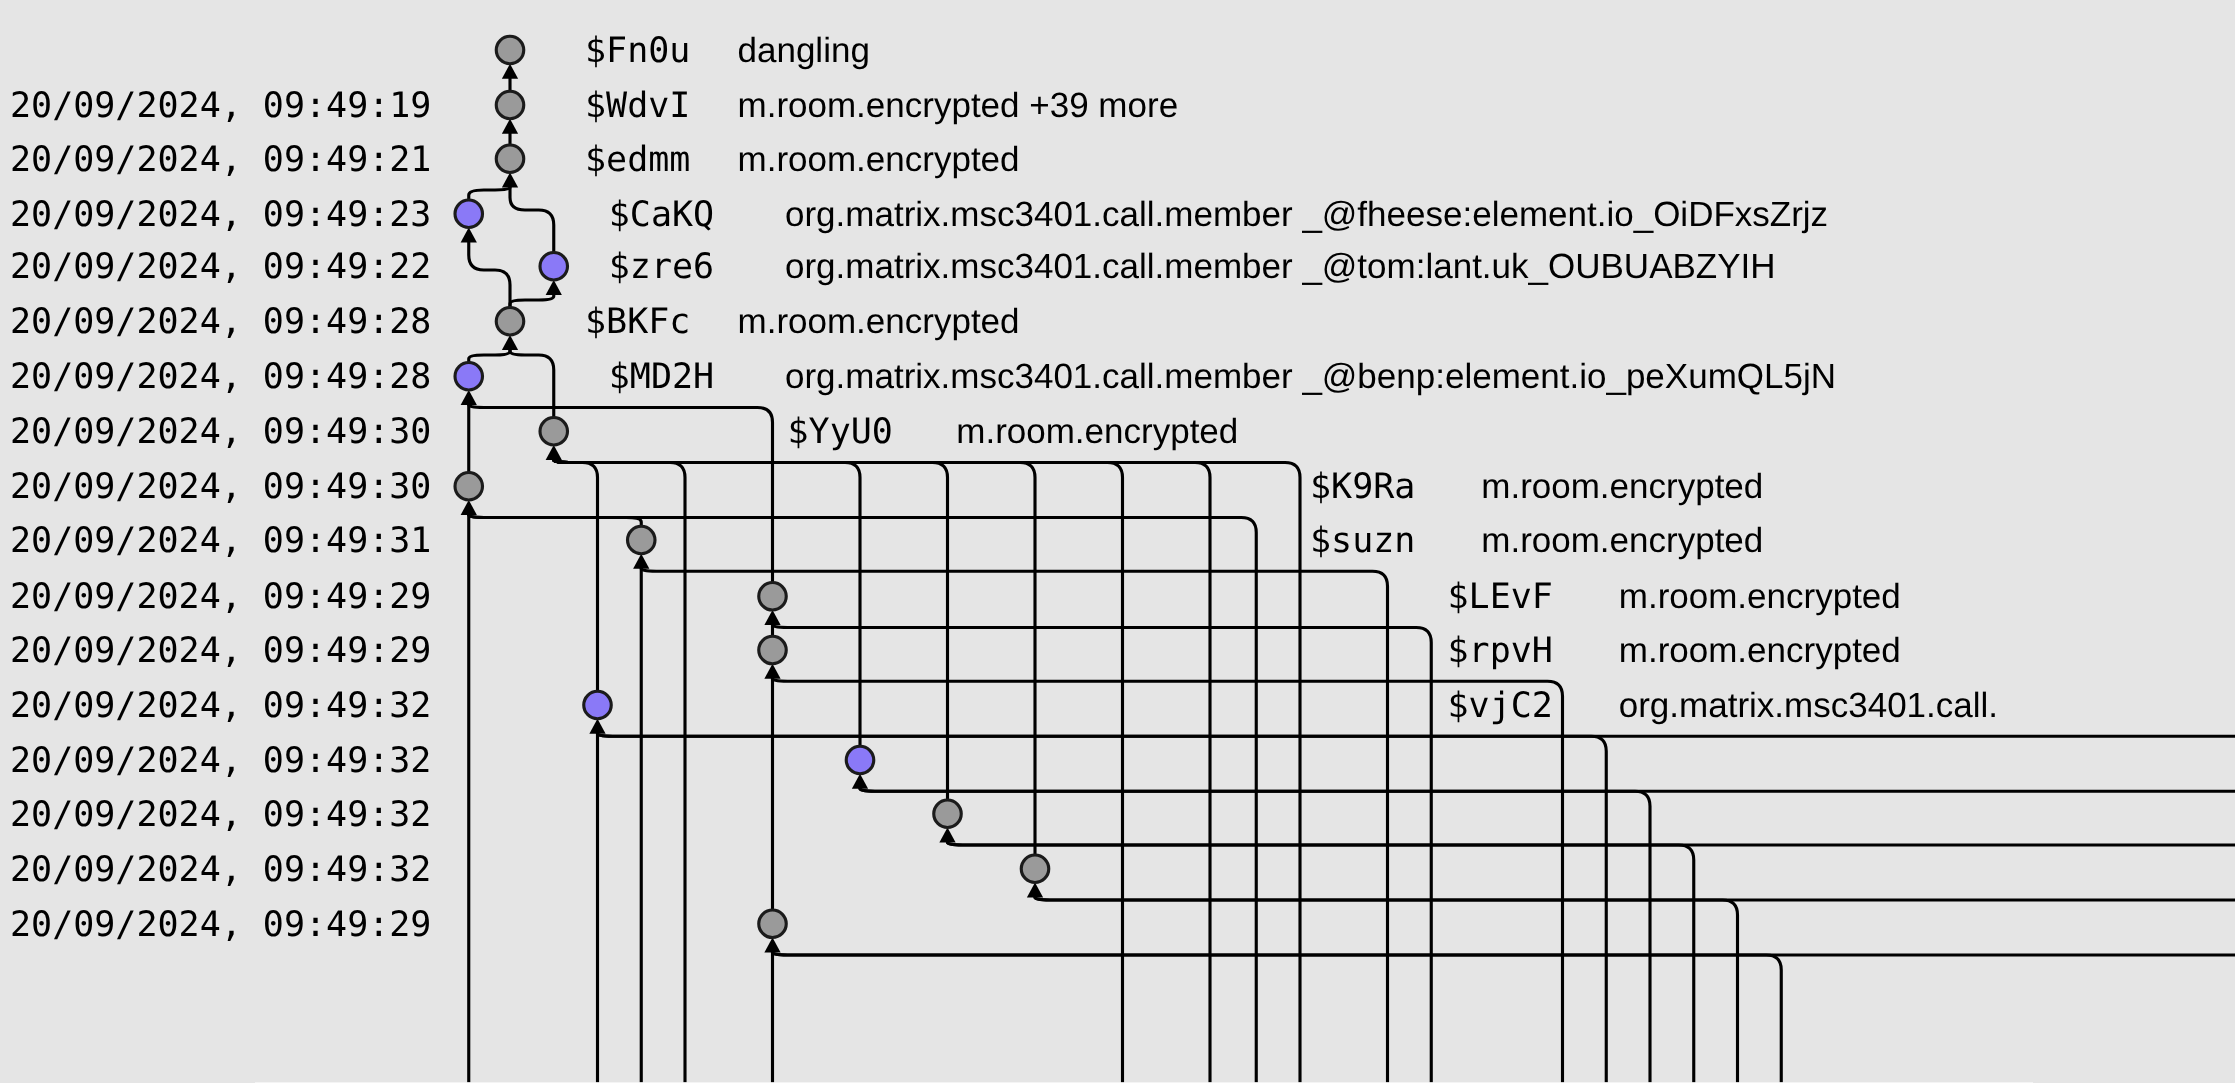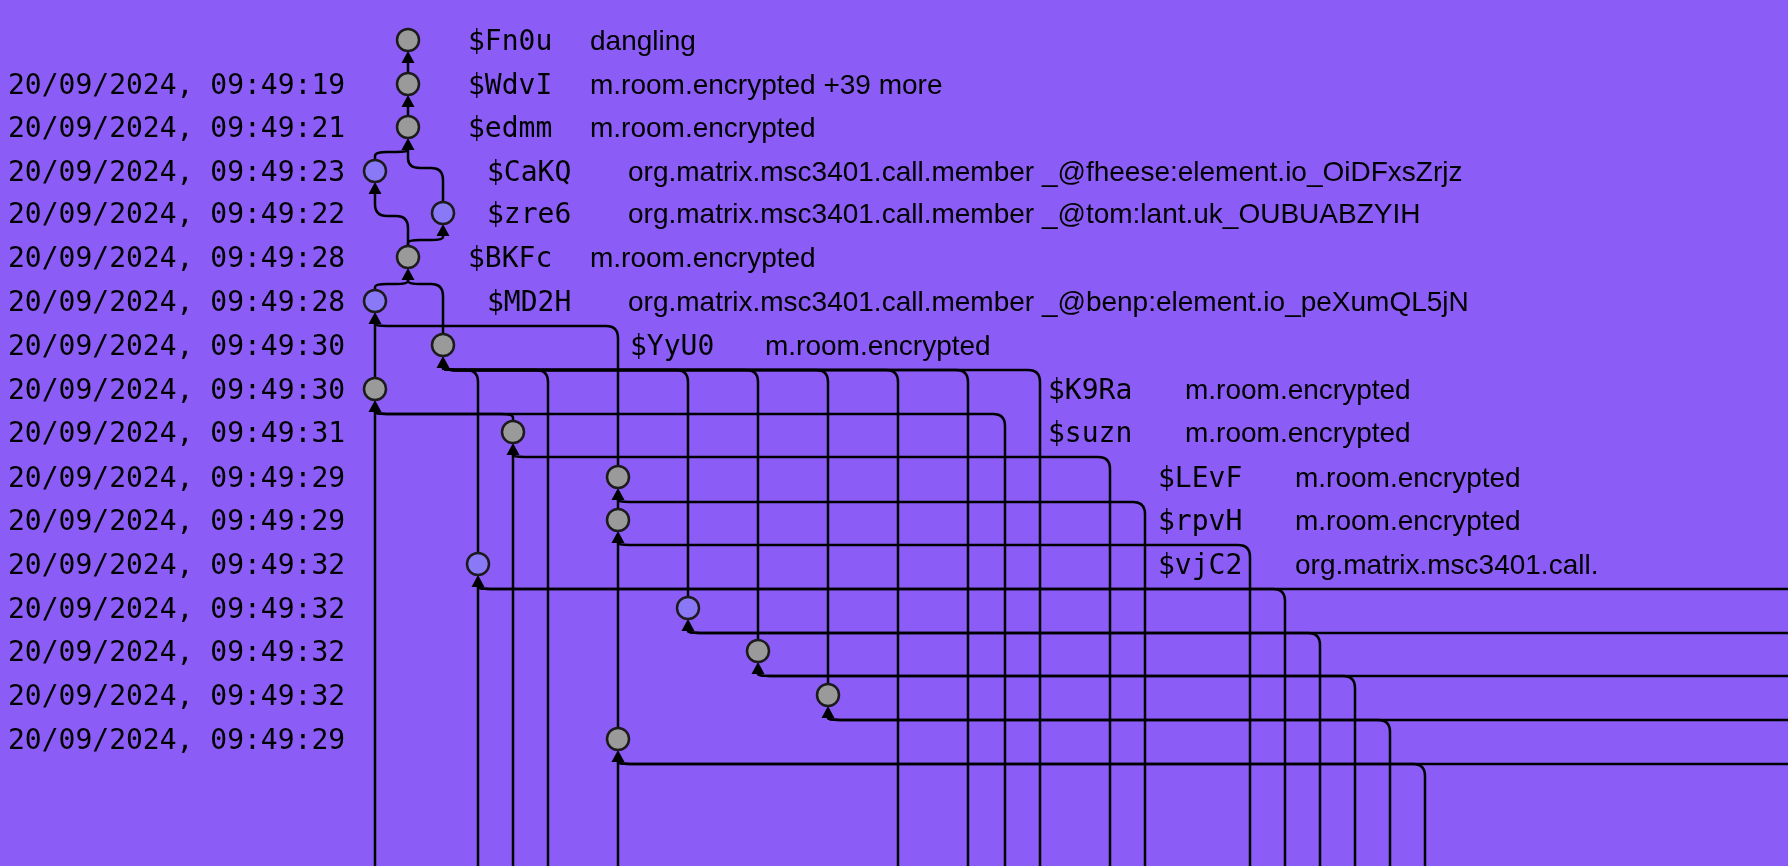--- a/index.html
+++ b/index.html
@@ -1,16 +1,16 @@
 <!DOCTYPE html>
 <html><head>
 <meta charset="utf-8">
 <style>
   html,body{margin:0;padding:0;background:#ffffff;}
-  #stage{position:relative;width:1788px;height:866px;background:#8b5cf6;overflow:hidden;}
+  #stage{position:relative;width:1788px;height:866px;background:#e5e5e5;overflow:hidden;}
   svg{display:block;}
   .ts, .eid{font:28px "DejaVu Sans Mono", monospace;fill:#000000;}
   .etype{font:28px "Liberation Sans", sans-serif;fill:#000000;}
   text{dominant-baseline:central;}
 </style>
 </head>
 <body>
 
 <div id="stage">
   <svg width="1788" height="866" viewBox="0 0 1788 866" xmlns="http://www.w3.org/2000/svg">

